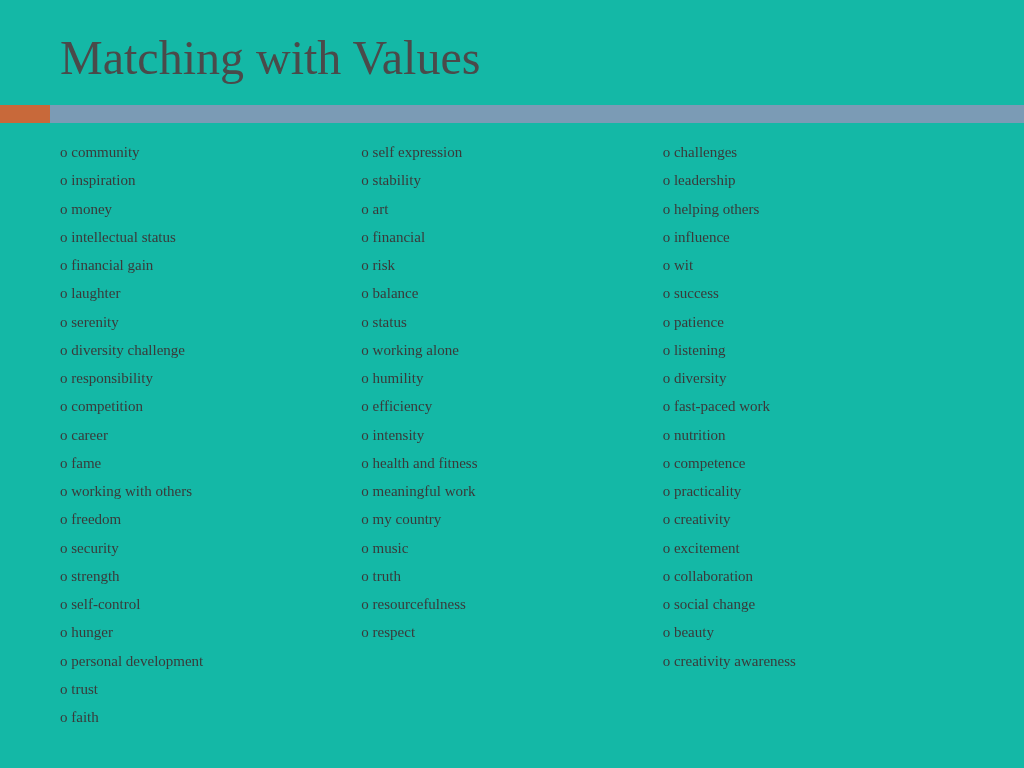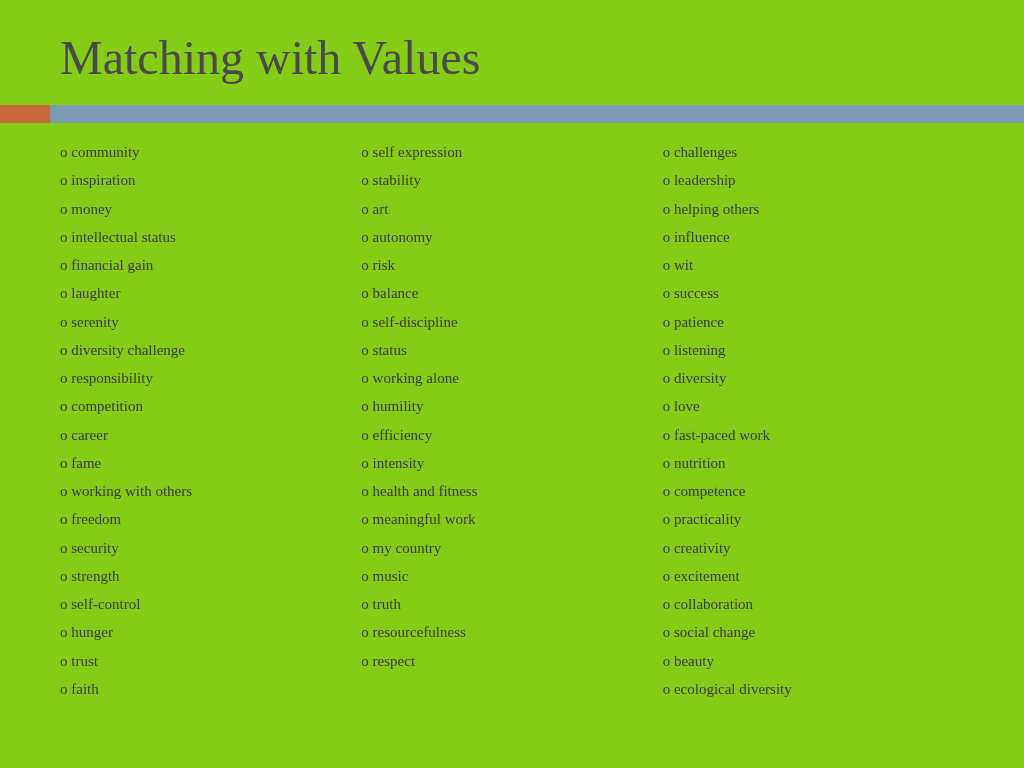--- a/index.html
+++ b/index.html
@@ -7,21 +7,21 @@
       background: #ffffff;
       font-family: 'Georgia', serif;
       width: 1024px;
       height: 768px;
       overflow: hidden;
     }
 
     .page {
       width: 1024px;
       height: 768px;
-      background: #84cc16;
+      background: #14b8a6;
       padding: 0;
     }
 
     .title-section {
       padding: 30px 60px 20px 60px;
     }
 
     .title {
       font-size: 48px;
       font-weight: 300;
@@ -92,31 +92,31 @@
         <div class="value-item">o responsibility</div>
         <div class="value-item">o competition</div>
         <div class="value-item">o career</div>
         <div class="value-item">o fame</div>
         <div class="value-item">o working with others</div>
         <div class="value-item">o freedom</div>
         <div class="value-item">o security</div>
         <div class="value-item">o strength</div>
         <div class="value-item">o self-control</div>
         <div class="value-item">o hunger</div>
+        <div class="value-item">o personal development</div>
         <div class="value-item">o trust</div>
         <div class="value-item">o faith</div>
       </div>
     <div class="column" id="col2-container">
         <div class="value-item">o self expression</div>
         <div class="value-item">o stability</div>
         <div class="value-item">o art</div>
-        <div class="value-item">o autonomy</div>
+        <div class="value-item">o financial</div>
         <div class="value-item">o risk</div>
         <div class="value-item">o balance</div>
-        <div class="value-item">o self-discipline</div>
         <div class="value-item">o status</div>
         <div class="value-item">o working alone</div>
         <div class="value-item">o humility</div>
         <div class="value-item">o efficiency</div>
         <div class="value-item">o intensity</div>
         <div class="value-item">o health and fitness</div>
         <div class="value-item">o meaningful work</div>
         <div class="value-item">o my country</div>
         <div class="value-item">o music</div>
         <div class="value-item">o truth</div>
@@ -126,26 +126,25 @@
     <div class="column" id="col3-container">
         <div class="value-item">o challenges</div>
         <div class="value-item">o leadership</div>
         <div class="value-item">o helping others</div>
         <div class="value-item">o influence</div>
         <div class="value-item">o wit</div>
         <div class="value-item">o success</div>
         <div class="value-item">o patience</div>
         <div class="value-item">o listening</div>
         <div class="value-item">o diversity</div>
-        <div class="value-item">o love</div>
         <div class="value-item">o fast-paced work</div>
         <div class="value-item">o nutrition</div>
         <div class="value-item">o competence</div>
         <div class="value-item">o practicality</div>
         <div class="value-item">o creativity</div>
         <div class="value-item">o excitement</div>
         <div class="value-item">o collaboration</div>
         <div class="value-item">o social change</div>
         <div class="value-item">o beauty</div>
-        <div class="value-item">o ecological diversity</div>
+        <div class="value-item">o creativity awareness</div>
       </div>
   </div>
 </div>
 
 </body></html>

